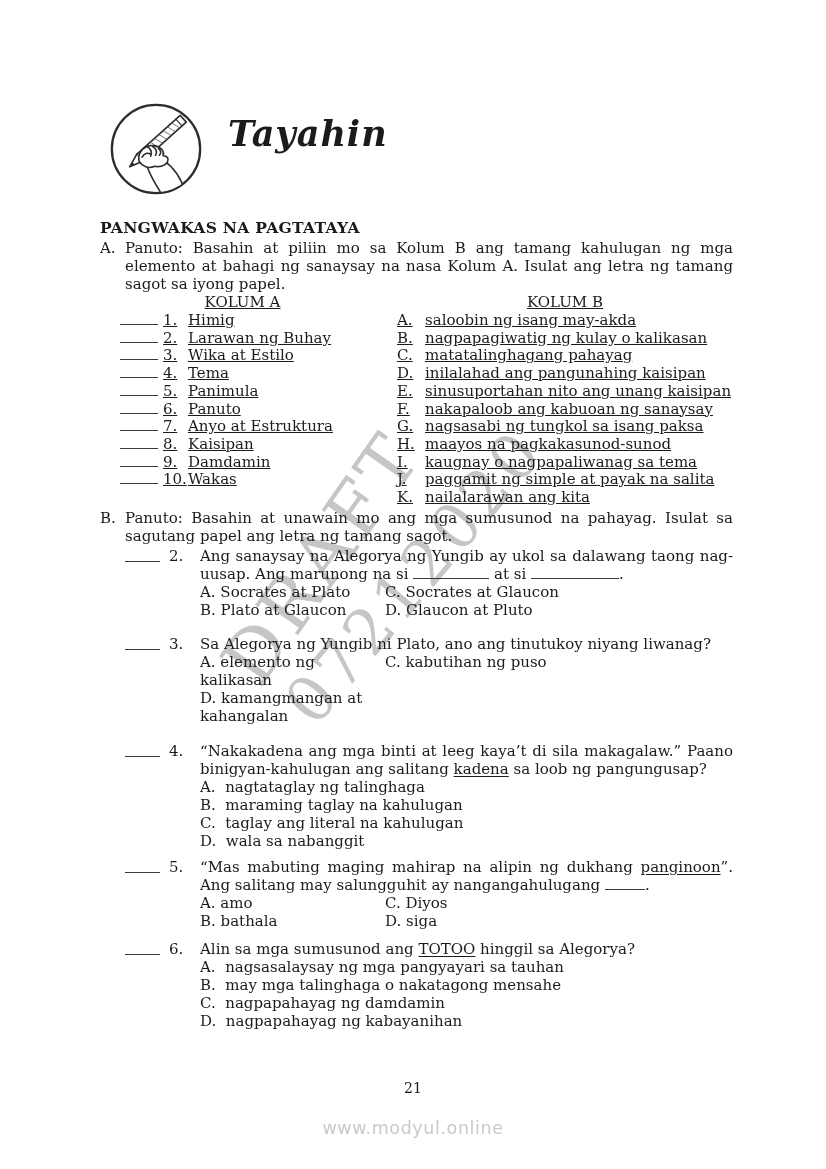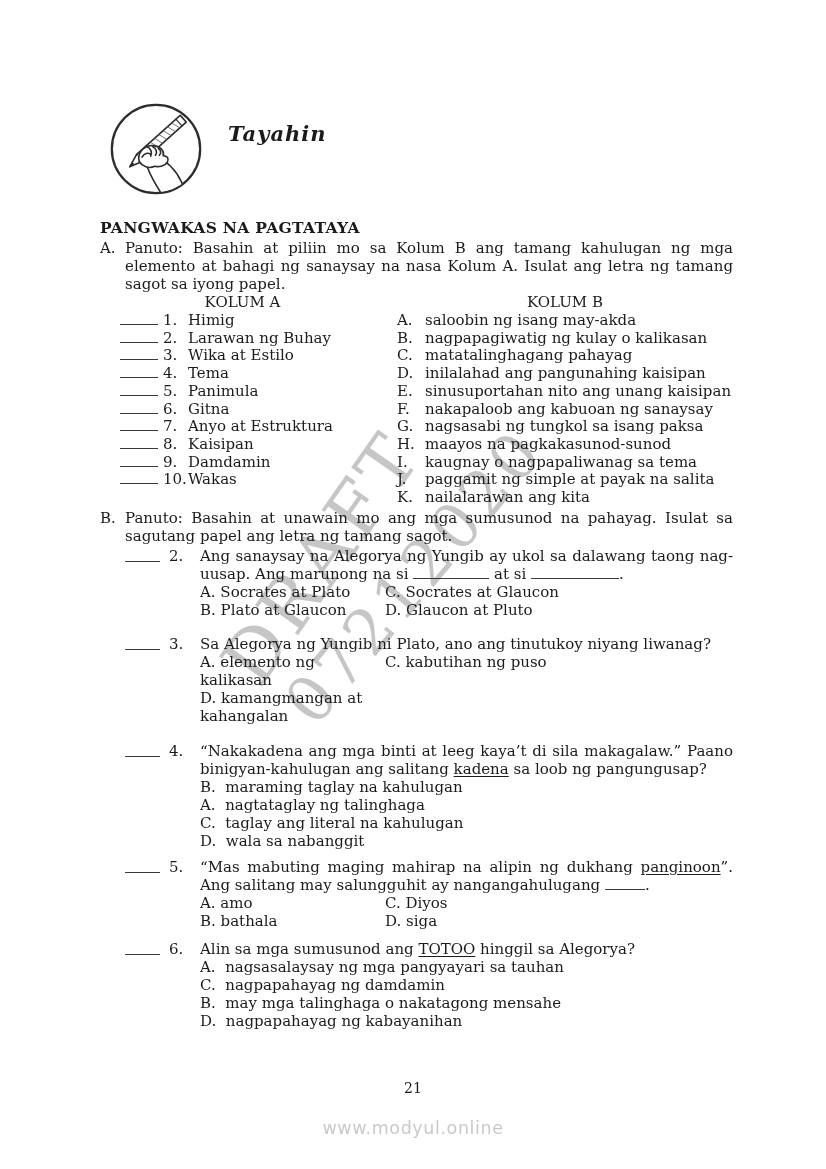--- a/index.html
+++ b/index.html
@@ -27,33 +27,33 @@
   
   .content {
     position: absolute; left: 100px; top: 101px; width: 633px;
     z-index: 1;
     font-size: 15px; line-height: 18px;
   }
 
   .hdr { display: flex; align-items: flex-start; margin: 0 0 21px 8px; height: 97px; }
   .hdr svg { width: 96px; height: 96px; flex: none; }
   .title {
-    font-size: 21px; font-weight: bold; font-style: italic;
+    font-size: 35px; font-weight: bold; font-style: italic;
     margin: 24px 0 0 24px; letter-spacing: 1px;
   }
 
   .intro { font-style: italic; text-align: justify; text-indent: 47px; margin: 0 0 18px; }
 
   .main-heading { font-weight: bold; font-size: 15.5px; line-height: 18px; margin: 0 0 2px; letter-spacing: 0.3px; }
 
   .hang { padding-left: 25px; text-indent: -25px; text-align: justify; margin: 0; }
   .sec-label { display: inline-block; width: 25px; text-indent: 0; }
 
   
-  .cols { display: flex; margin: 1px 0 2px; }
+  .cols { display: flex; margin: 1px 0 2px; text-decoration: underline; }
   .colA { width: 297px; flex: none; }
   .colB { flex: 1; }
   .col-head { text-align: center; line-height: 17px; margin-bottom: 1px; }
   .colA .col-head { width: 285px; }
 
   .arow { display: flex; line-height: 17.7px; }
   .ablank { flex: none; width: 38px; margin-left: 20px; margin-right: 5px;
             border-bottom: 1.3px solid #3a3a3a; height: 13px; }
   .anum { flex: none; width: 25px; }
   .brow { display: flex; line-height: 17.7px; white-space: nowrap; }
@@ -152,21 +152,21 @@
             <span>Tema</span>
           </div>
           <div class="arow">
             <span class="ablank"></span>
             <span class="anum">5.</span>
             <span>Panimula</span>
           </div>
           <div class="arow">
             <span class="ablank"></span>
             <span class="anum">6.</span>
-            <span>Gitna</span>
+            <span>Panuto</span>
           </div>
           <div class="arow">
             <span class="ablank"></span>
             <span class="anum">7.</span>
             <span>Anyo at Estruktura</span>
           </div>
           <div class="arow">
             <span class="ablank"></span>
             <span class="anum">8.</span>
             <span>Kaisipan</span>
@@ -261,22 +261,22 @@
             <div class="opt">D. kamangmangan at kahangalan</div>
           </div>
         </div>
       </div>
       <div class="question">
         <span class="qblank"></span>
         <span class="qnum">4.</span>
         <div class="qcontent">
           <div class="qtext"><span>“Nakakadena ang mga binti at leeg kaya’t di sila makagalaw.” Paano binigyan-kahulugan ang salitang </span><span class="useg">kadena</span><span> sa loob ng pangungusap?</span></div>
           <div class="opts one">
+            <div class="opt">A.  nagtataglay ng talinghaga</div>
             <div class="opt">B.  maraming taglay na kahulugan</div>
-            <div class="opt">A.  nagtataglay ng talinghaga</div>
             <div class="opt">C.  taglay ang literal na kahulugan</div>
             <div class="opt">D.  wala sa nabanggit</div>
           </div>
         </div>
       </div>
       <div class="question">
         <span class="qblank"></span>
         <span class="qnum">5.</span>
         <div class="qcontent">
           <div class="qtext"><span>“Mas mabuting maging mahirap na alipin ng dukhang </span><span class="useg">panginoon</span><span>”. Ang salitang may salungguhit ay nangangahulugang </span><span class="fblank" style="width: 40px;"></span><span>.</span></div>
@@ -288,22 +288,22 @@
           </div>
         </div>
       </div>
       <div class="question">
         <span class="qblank"></span>
         <span class="qnum">6.</span>
         <div class="qcontent">
           <div class="qtext"><span>Alin sa mga sumusunod ang </span><span class="useg">TOTOO</span><span> hinggil sa Alegorya?</span></div>
           <div class="opts one">
             <div class="opt">A.  nagsasalaysay ng mga pangyayari sa tauhan</div>
+            <div class="opt">B.  may mga talinghaga o nakatagong mensahe</div>
             <div class="opt">C.  nagpapahayag ng damdamin</div>
-            <div class="opt">B.  may mga talinghaga o nakatagong mensahe</div>
             <div class="opt">D.  nagpapahayag ng kabayanihan</div>
           </div>
         </div>
       </div>
     </div>
 
 </div>
 
 <div class="pageno">21</div>
 <div class="site-footer">www.modyul.online</div>

